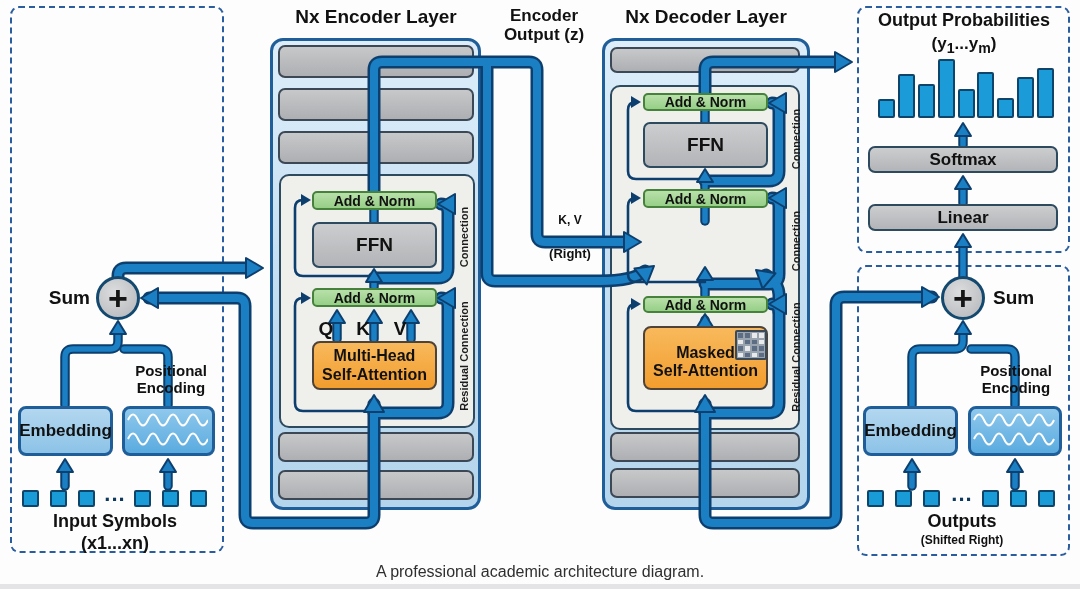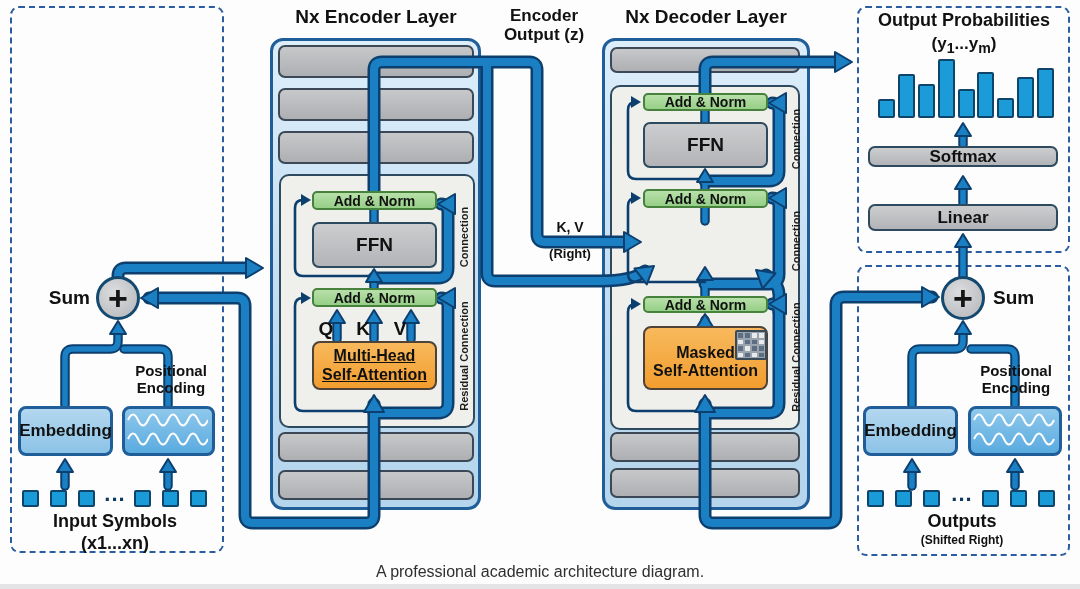--- a/index.html
+++ b/index.html
@@ -174,21 +174,21 @@
       <path d="M0,0 L-13,-8 L-13,8 Z" transform="translate(65,459) rotate(-90)" fill="#1b7fc4" stroke="#0d3f6e" stroke-width="2" stroke-linejoin="round"></path>
       <path d="M0,0 L-13,-8 L-13,8 Z" transform="translate(168,459) rotate(-90)" fill="#1b7fc4" stroke="#0d3f6e" stroke-width="2" stroke-linejoin="round"></path>
       <path d="M0,0 L-13,-8 L-13,8 Z" transform="translate(963,321) rotate(-90)" fill="#1b7fc4" stroke="#0d3f6e" stroke-width="2" stroke-linejoin="round"></path>
       <path d="M0,0 L-13,-8 L-13,8 Z" transform="translate(912,459) rotate(-90)" fill="#1b7fc4" stroke="#0d3f6e" stroke-width="2" stroke-linejoin="round"></path>
       <path d="M0,0 L-13,-8 L-13,8 Z" transform="translate(1015,459) rotate(-90)" fill="#1b7fc4" stroke="#0d3f6e" stroke-width="2" stroke-linejoin="round"></path>
     </svg>
 
   <div class="abs greenbox" style="left:312px;top:191px;width:125px;height:19px;">Add &amp; Norm</div>
   <div class="abs graybox" style="left:312px;top:222px;width:125px;height:46px;">FFN</div>
   <div class="abs greenbox" style="left:312px;top:288px;width:125px;height:19px;">Add &amp; Norm</div>
-  <div class="abs orangebox" style="left:312px;top:341px;width:125px;height:49px;text-decoration:underline;">
+  <div class="abs orangebox" style="left:312px;top:341px;width:125px;height:49px;">
     <div>Multi-Head</div>
     <div>Self-Attention</div>
   </div>
   <div class="abs lbl" style="left:316px;top:318px;width:20px;font-size:19px;">Q</div>
   <div class="abs lbl" style="left:353px;top:318px;width:20px;font-size:19px;">K</div>
   <div class="abs lbl" style="left:390px;top:318px;width:20px;font-size:19px;">V</div>
   <div class="abs rot" style="left:464px;top:237px;">Connection</div>
   <div class="abs rot" style="left:464px;top:356px;">Residual Connection</div>
 
   <div class="abs greenbox" style="left:643px;top:93px;width:125px;height:18px;">Add &amp; Norm</div>
@@ -220,39 +220,39 @@
   <div class="abs rot" style="left:796px;top:139px;">Connection</div>
   <div class="abs rot" style="left:796px;top:241px;">Connection</div>
   <div class="abs rot" style="left:796px;top:357px;">Residual Connection</div>
 
   <div class="abs title" style="left:271px;top:6px;width:210px;">Nx Encoder Layer</div>
   <div class="abs title twoline" style="left:490px;top:6px;width:108px;font-size:17px;">
     <div>Encoder</div>
     <div>Output (z)</div>
   </div>
   <div class="abs title" style="left:601px;top:6px;width:210px;">Nx Decoder Layer</div>
-  <div class="abs lbl" style="left:538px;top:219px;width:64px;font-size:14px;">K, V</div>
+  <div class="abs lbl" style="left:538px;top:213px;width:64px;font-size:12px;">K, V</div>
   <div class="abs lbl" style="left:530px;top:246px;width:80px;font-size:13px;">(Right)</div>
 
   <div class="abs lbl" style="left:861px;top:10px;width:206px;font-size:18px;">Output Probabilities</div>
   <div class="abs lbl" style="left:861px;top:34px;width:206px;font-size:17px;">
     <span>(y</span><sub>1</sub><span>...y</span><sub>m</sub><span>)</span>
   </div>
   <div class="abs" id="bars" style="left:878px;top:60px;width:176px;height:58px;">
       <div class="bar" style="height: 15px;"></div>
       <div class="bar" style="height: 40px;"></div>
       <div class="bar" style="height: 30px;"></div>
       <div class="bar" style="height: 55px;"></div>
       <div class="bar" style="height: 25px;"></div>
       <div class="bar" style="height: 42px;"></div>
       <div class="bar" style="height: 16px;"></div>
       <div class="bar" style="height: 37px;"></div>
       <div class="bar" style="height: 46px;"></div>
     </div>
-  <div class="abs graybox" style="left:868px;top:146px;width:190px;height:21px;font-size:17px;">Softmax</div>
+  <div class="abs graybox" style="left:868px;top:146px;width:190px;height:27px;font-size:17px;">Softmax</div>
   <div class="abs graybox" style="left:868px;top:204px;width:190px;height:27px;font-size:17px;">Linear</div>
 
   <div class="abs sumcircle" style="left:96px;top:276px;">
       <span>+</span>
     </div>
   <div class="abs lbl" style="left:34px;top:287px;width:56px;font-size:19px;text-align:right;">Sum</div>
   <div class="abs sumcircle" style="left:941px;top:276px;">
       <span>+</span>
     </div>
   <div class="abs lbl" style="left:993px;top:287px;width:70px;font-size:19px;text-align:left;">Sum</div>

